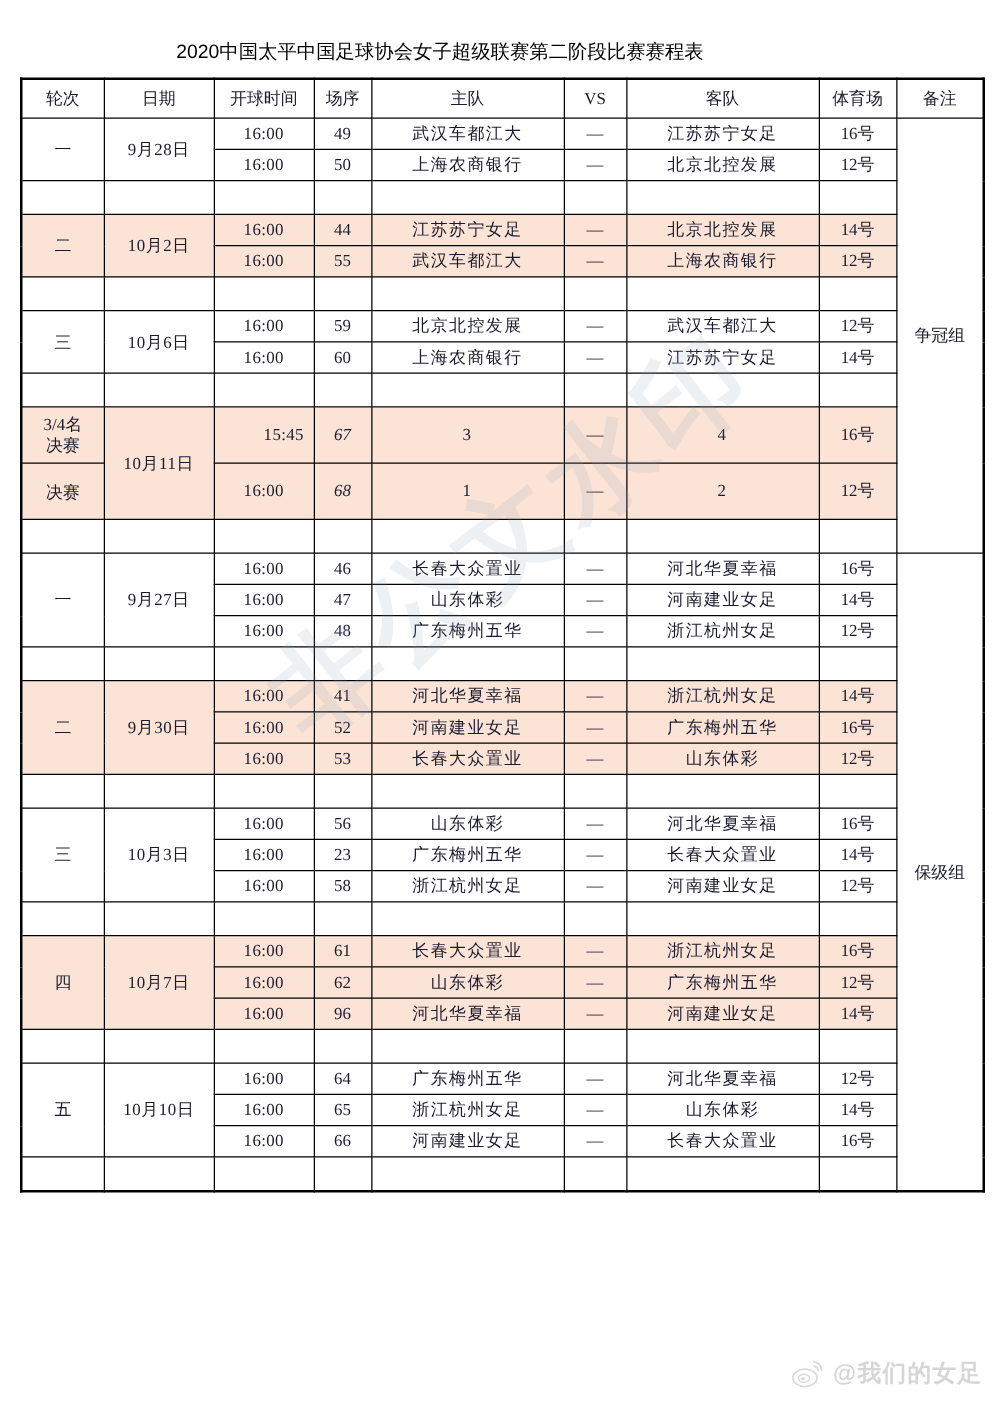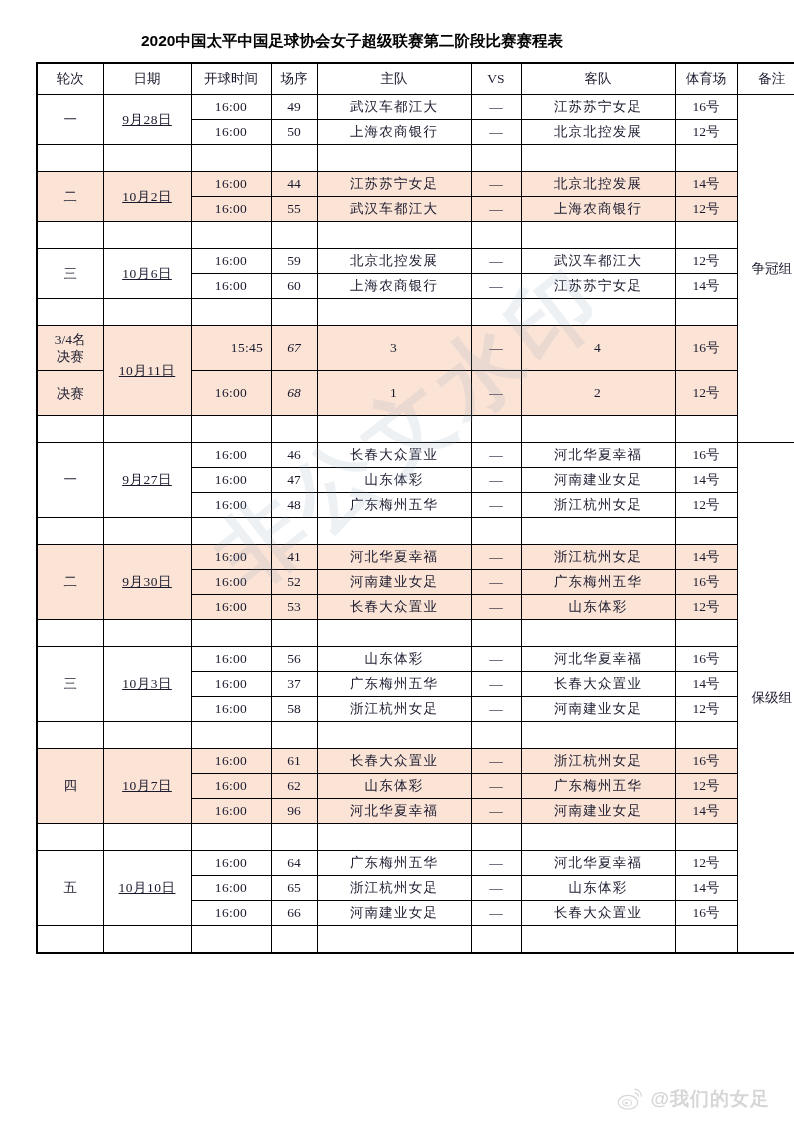--- a/index.html
+++ b/index.html
@@ -43,31 +43,31 @@
 
   
   .title {
     position: absolute;
     top: 31px;
     left: 0;
     width: 704px;
     text-align: center;
     font-family: "Liberation Sans", "DejaVu Sans", sans-serif;
     font-size: 15.5px;
-    font-weight: bold;
+    font-weight: normal;
     color: #000000;
     letter-spacing: 0px;
     z-index: 2;
   }
 
   
   .table-wrap {
     position: absolute;
     top: 62px;
-    left: 36px;
+    left: 16px;
     width: 730px;
     z-index: 3;
   }
 
   table.sched {
     border-collapse: collapse;
     table-layout: fixed;
     width: 730px;
     background: transparent;
   }
@@ -108,40 +108,40 @@
 
   td.note {
     font-family: "Liberation Sans", "DejaVu Sans", sans-serif;
     font-weight: bold;
     font-size: 12.5px;
     color: #000;
   }
   td.note-top { vertical-align: top; padding-top: 10px; }
 
   td.rnd { font-size: 14px; }
-  td.date { font-size: 13.5px; letter-spacing: 0.5px; text-decoration: underline; }
+  td.date { font-size: 13.5px; letter-spacing: 0.5px; }
   td.time { font-size: 13.5px; letter-spacing: 0.3px; }
   td.num { font-size: 13.5px; }
   td.team { font-size: 14px; letter-spacing: 1.2px; }
   td.vs { font-size: 13px; color: #333; }
   td.venue { font-size: 13.5px; }
 
   td.finallabel {
     font-size: 13.5px;
     line-height: 17px;
   }
 
   
   .wm-footer {
     position: absolute;
     left: 0;
     top: 1086px;
     width: 794px;
     text-align: right;
-    padding-right: 24px;
+    padding-right: 8px;
     box-sizing: border-box;
     z-index: 4;
     display: flex;
     justify-content: flex-end;
     align-items: center;
     gap: 7px;
   }
   .wm-footer .wb-icon {
     display: inline-block;
     width: 26px;
@@ -384,21 +384,21 @@
             <td class="date" rowspan="3">10月3日</td>
             <td class="time">16:00</td>
             <td class="num">56</td>
             <td class="team">山东体彩</td>
             <td class="vs">—</td>
             <td class="team">河北华夏幸福</td>
             <td class="venue">16号</td>
           </tr>
           <tr>
             <td class="time">16:00</td>
-            <td class="num">37</td>
+            <td class="num">23</td>
             <td class="team">广东梅州五华</td>
             <td class="vs">—</td>
             <td class="team">长春大众置业</td>
             <td class="venue">14号</td>
           </tr>
           <tr>
             <td class="time">16:00</td>
             <td class="num">58</td>
             <td class="team">浙江杭州女足</td>
             <td class="vs">—</td>

